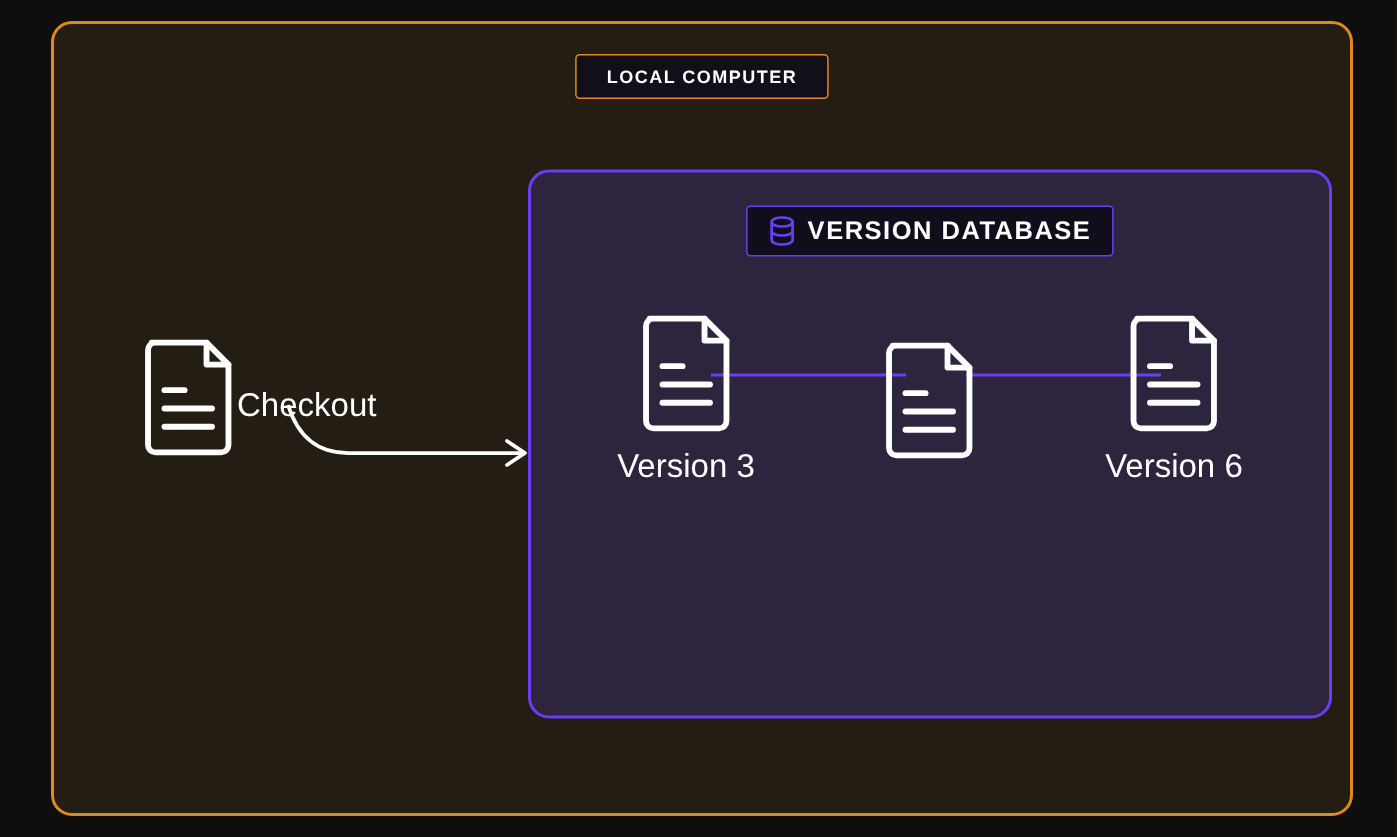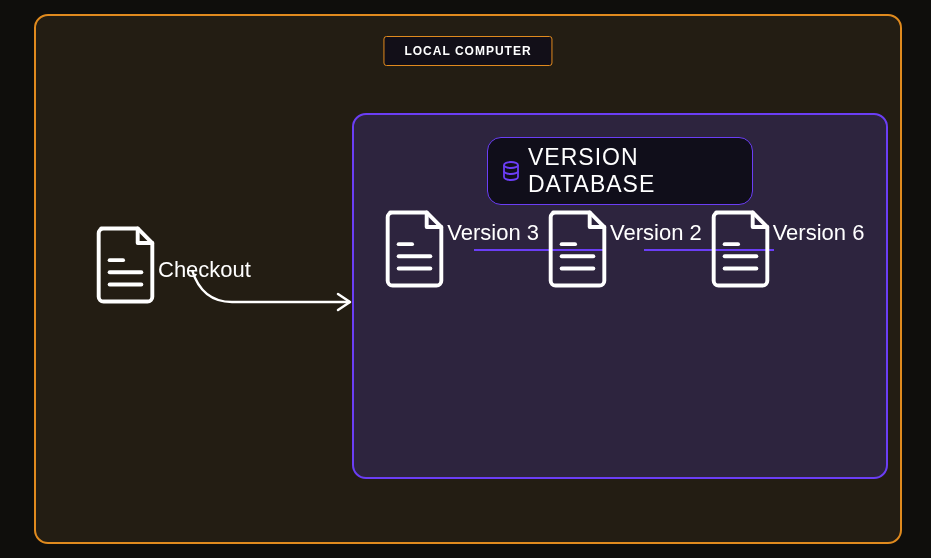--- a/index.html
+++ b/index.html
@@ -47,24 +47,24 @@
     }
     .version-db-label {
       position: absolute;
       left: 50%;
       top: 22px;
       transform: translateX(-50%);
       background: #100e1a;
       border: 1px solid #6b3ef5;
       padding: 6px 14px;
       color: #fff;
-      font-size: 23px;
-      font-weight: 400;
+      font-size: 17px;
+      font-weight: 700;
       letter-spacing: 1px;
-      border-radius: 14px;
+      border-radius: 3px;
       display: flex;
       align-items: center;
       gap: 8px;
     }
     .db-icon-svg { display: block; }
     .checkout-node {
       position: absolute;
       left: 57px;
       top: 210px;
       width: 120px;
@@ -86,22 +86,22 @@
       top: 95px;
       left: 0;
       right: 0;
       display: flex;
       justify-content: space-around;
       padding: 0 22px;
       align-items: center;
     }
     .version-node {
       display: flex;
-      flex-direction: row;
-      align-items: flex-start;
+      flex-direction: column;
+      align-items: center;
       width: 150px;
       position: relative;
       z-index: 2;
     }
     .connect-line {
       position: absolute;
       top: 134px;
       height: 2px;
       background: #6b3ef5;
       z-index: 1;
@@ -174,21 +174,20 @@
       <div class="version-node">
         <span>
           <svg class="file-icon" viewBox="0 0 52 64" fill="none" stroke="#fff" stroke-width="3.2" stroke-linecap="round" stroke-linejoin="round">
             <path d="M6 2 H36 L48 14 V58 A4 4 0 0 1 44 62 H8 A4 4 0 0 1 4 58 V6 A4 4 0 0 1 8 2 Z"></path>
             <path d="M36 2 V14 H48"></path>
             <line x1="13" y1="28" x2="24" y2="28"></line>
             <line x1="13" y1="38" x2="39" y2="38"></line>
             <line x1="13" y1="48" x2="39" y2="48"></line>
           </svg>
         </span>
-        <div class="node-label">Version 2</div>
       </div>
 
       <div class="version-node">
         <span>
           <svg class="file-icon" viewBox="0 0 52 64" fill="none" stroke="#fff" stroke-width="3.2" stroke-linecap="round" stroke-linejoin="round">
             <path d="M6 2 H36 L48 14 V58 A4 4 0 0 1 44 62 H8 A4 4 0 0 1 4 58 V6 A4 4 0 0 1 8 2 Z"></path>
             <path d="M36 2 V14 H48"></path>
             <line x1="13" y1="28" x2="24" y2="28"></line>
             <line x1="13" y1="38" x2="39" y2="38"></line>
             <line x1="13" y1="48" x2="39" y2="48"></line>

